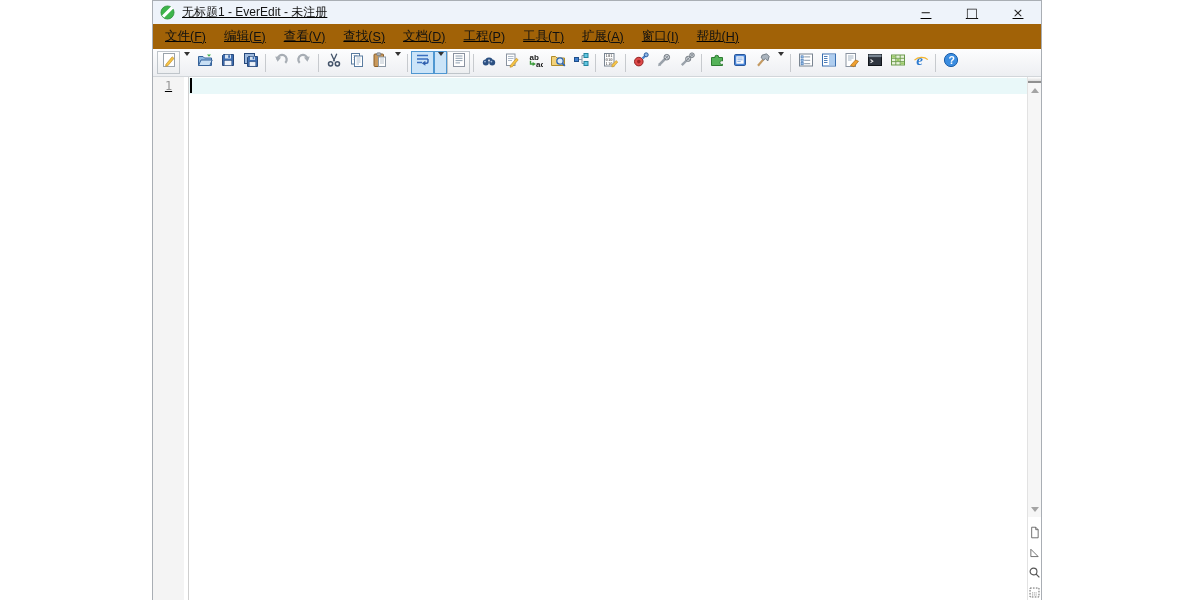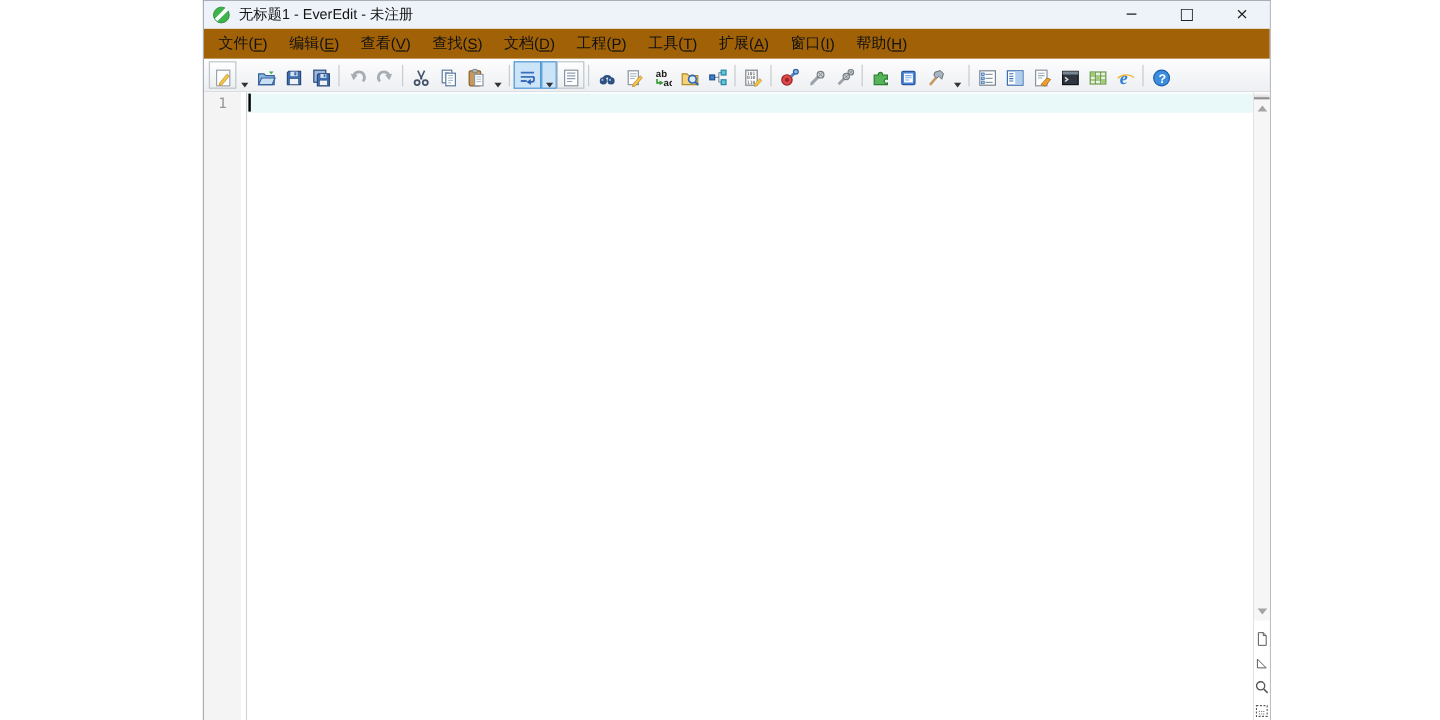--- a/index.html
+++ b/index.html
@@ -1,34 +1,34 @@
 <!DOCTYPE html>
 <html><head>
 <meta charset="utf-8">
 <style>
   html,body{margin:0;padding:0;background:#ffffff;width:1200px;height:600px;overflow:hidden;
     font-family:"Liberation Sans","DejaVu Sans",sans-serif;}
-  .window{position:absolute;left:169px;top:0;width:890px;height:600px;box-sizing:border-box;
-    border:1px solid #a9aeb4;border-bottom:none;background:#fff;display:flex;flex-direction:column;}
+  .window{position:absolute;left:152px;top:0;width:890px;height:600px;box-sizing:border-box;
+    border:1px solid #a9aeb4;border-bottom:none;background:#fff;display:flex;flex-direction:column;text-decoration:underline;}
   
   .titlebar{flex:0 0 23px;height:23px;background:#eef3fa;display:flex;align-items:center;padding-left:7px;}
   .logo{width:15px;height:15px;flex:0 0 15px;}
   .title{font-size:12px;color:#141414;margin-left:7px;white-space:nowrap;}
   .wctrls{margin-left:auto;display:flex;height:100%;}
   .wbtn{width:46px;height:100%;display:flex;align-items:center;justify-content:center;
     font-size:13px;color:#222;background:transparent;border:none;padding:0;cursor:default;
     font-family:"DejaVu Sans",sans-serif;}
   
   .menubar{flex:0 0 25px;height:25px;background:#a16207;display:flex;align-items:stretch;padding-left:3px;}
   .menu-item{display:flex;align-items:center;padding:0 9px;font-size:12.5px;color:#111;white-space:nowrap;}
   .menu-item u{text-decoration:underline;}
   
   .toolbar{flex:0 0 28px;height:28px;background:linear-gradient(#fdfdfe,#edeff2);
     border-bottom:1px solid #d2d6da;display:flex;align-items:center;padding:0 4px;box-sizing:border-box;}
-  .tbtn{width:23px;height:23px;flex:0 0 auto;display:flex;align-items:flex-end;justify-content:center;
+  .tbtn{width:23px;height:23px;flex:0 0 auto;display:flex;align-items:flex-start;justify-content:center;
     background:transparent;border:1px solid transparent;padding:0;box-sizing:border-box;}
   .tbtn.framed{border-color:#bfc5ca;background:linear-gradient(#ffffff,#eceef0);}
   .tbtn.pressed{background:#cbe4f8;border-color:#4f97d1;}
   .tarrow{width:13px;}
   .dArrow{width:0;height:0;border-left:3.5px solid transparent;border-right:3.5px solid transparent;
     border-top:4px solid #333;display:block;}
   .tsep{width:1px;height:18px;background:#c7cace;margin:0 3px;flex:0 0 1px;}
   
   .main{flex:1;display:flex;min-height:0;background:#fff;}
   .gutter{flex:0 0 31px;background:#f4f4f4;text-align:center;

